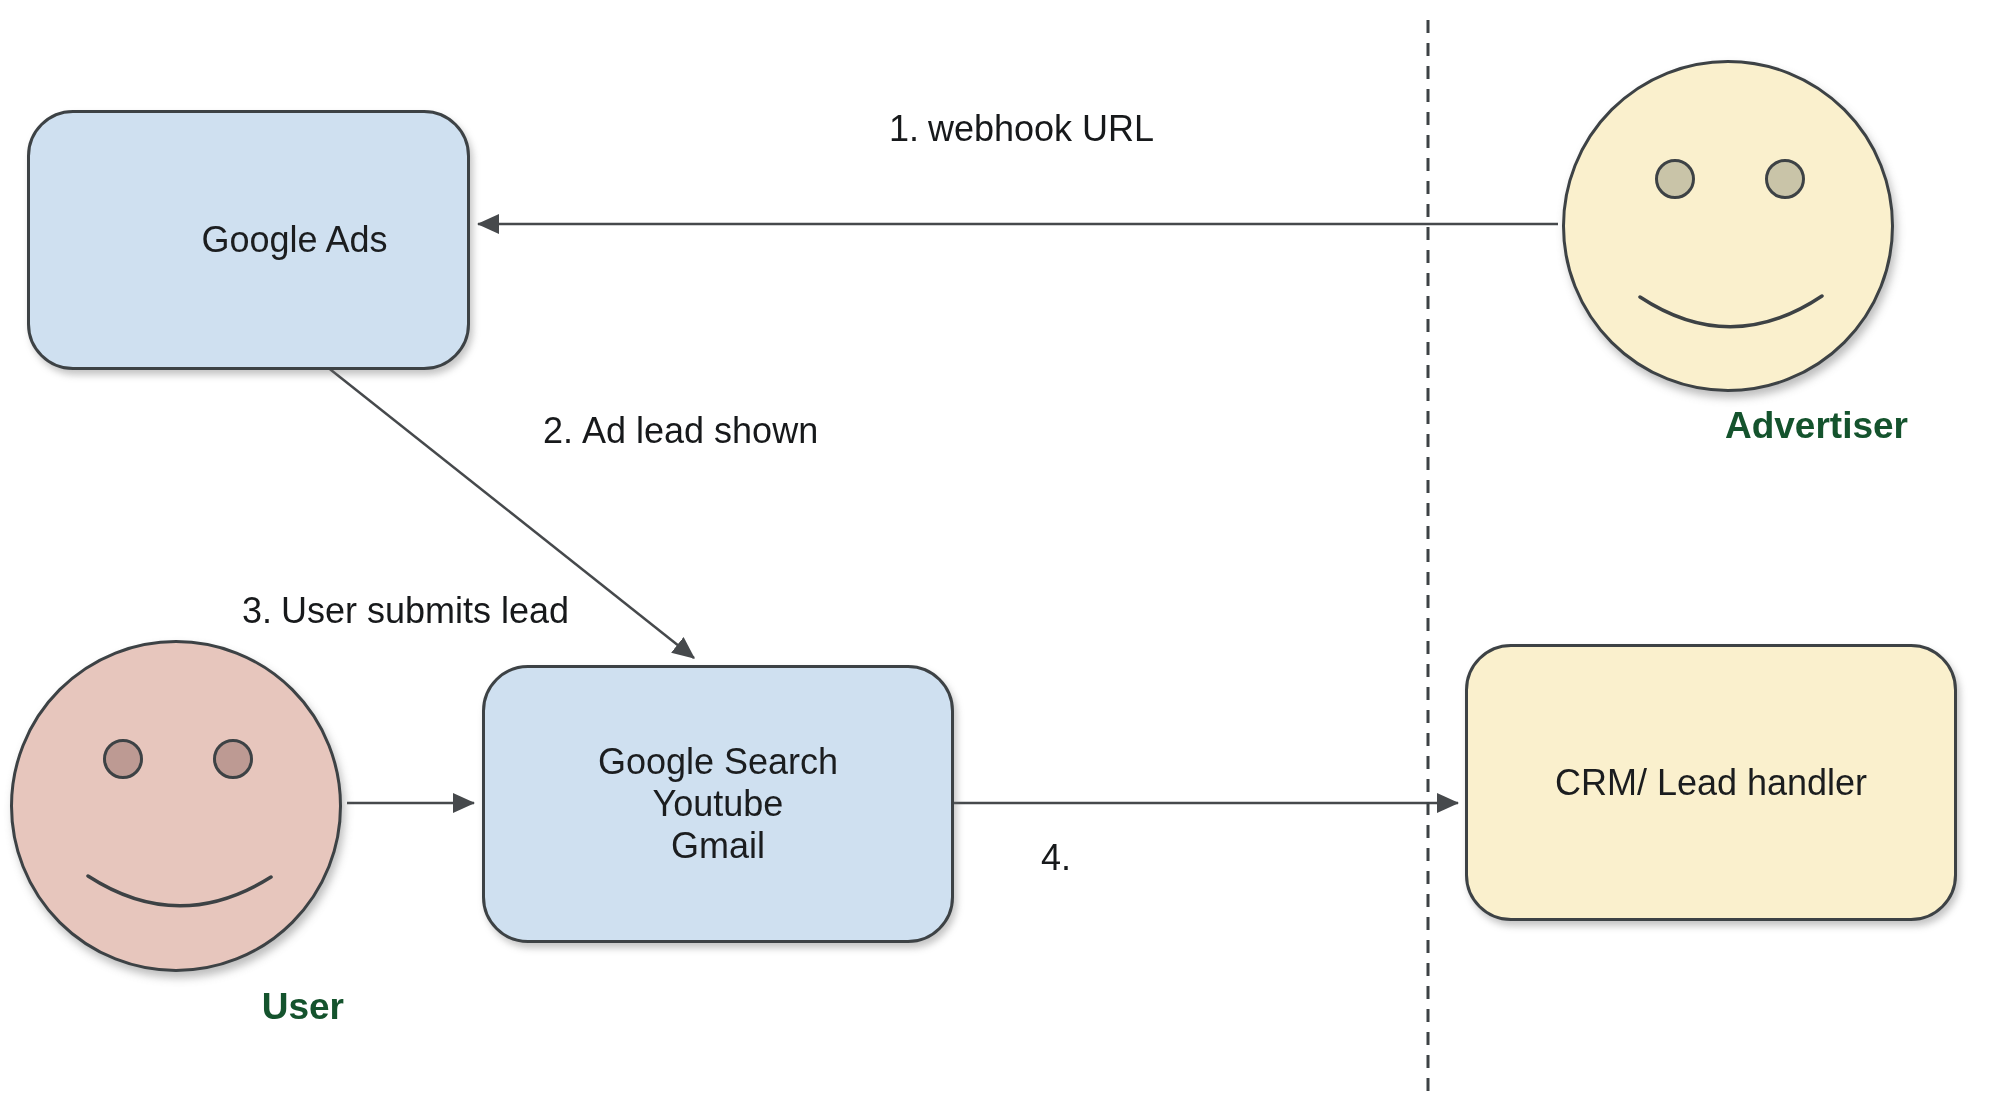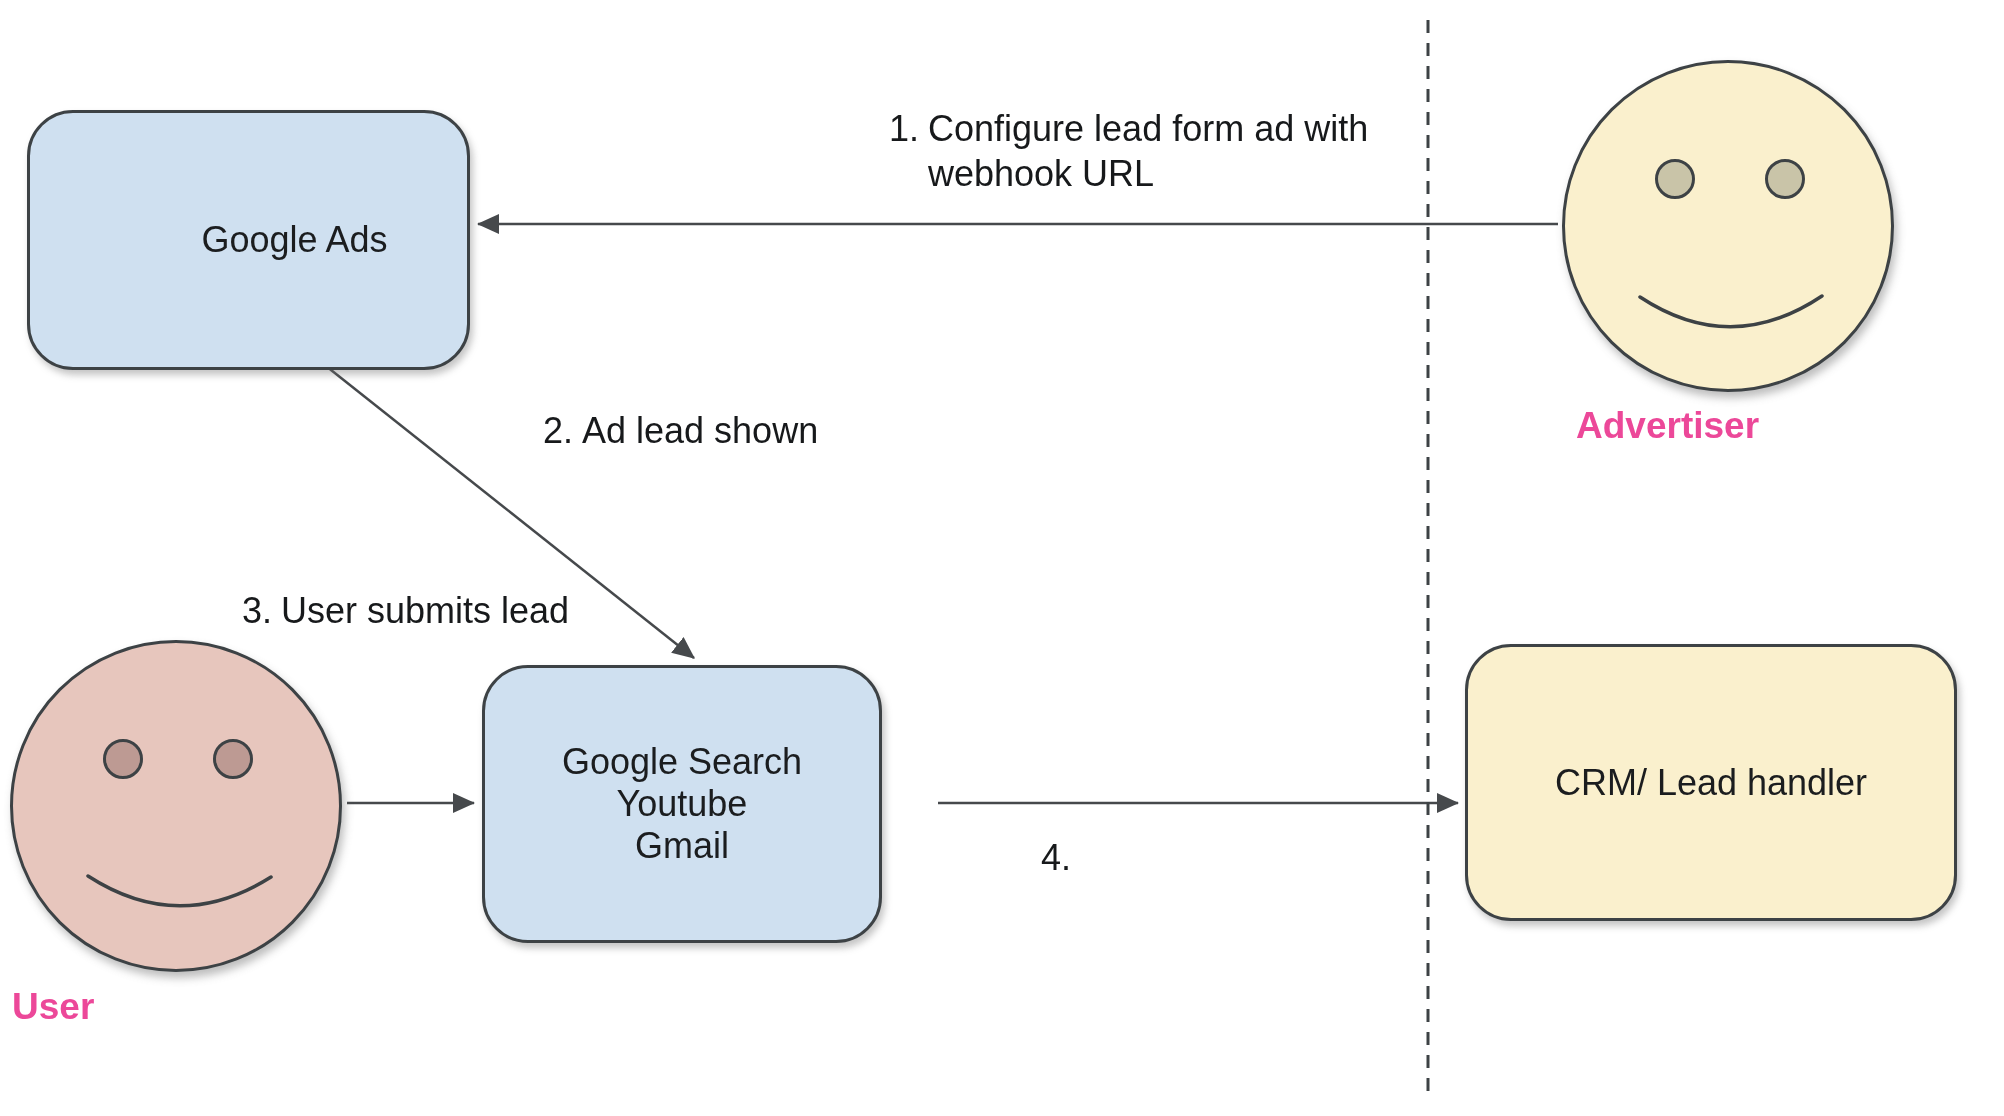--- a/index.html
+++ b/index.html
@@ -32,21 +32,21 @@
     border: 3px solid #3d4245;
     border-radius: 46px;
     font-size: 36px;
     box-shadow: 3px 5px 7px rgba(110,110,110,0.40);
   }
   .node.blue  { background: #cfe0f0; }
   .node.cream { background: #faf0cd; }
 
   #node-google-ads { left: 27px;  top: 110px; width: 443px; height: 260px; }
   #node-google-ads .node-label { transform: translateX(46px); }
-  #node-surfaces   { left: 482px; top: 665px; width: 400px; height: 278px; }
+  #node-surfaces   { left: 482px; top: 665px; width: 472px; height: 278px; }
   #node-surfaces .node-lines { text-align: center; line-height: 42px; }
   #node-crm        { left: 1465px; top: 644px; width: 492px; height: 277px; }
 
   
   .face {
     position: absolute;
     width: 332px; height: 332px;
     border-radius: 50%;
     border: 3px solid #3d4245;
     box-shadow: 3px 6px 8px rgba(110,110,110,0.45);
@@ -66,22 +66,22 @@
   #face-user .eye       { background: #bd9a93; }
 
   .smile { position: absolute; left: 0; top: 0; width: 326px; height: 326px; }
   .smile path { fill: none; stroke: #3d4245; stroke-width: 3.5; stroke-linecap: round; }
 
   .actor-label {
     position: absolute;
     width: 332px;
     font-size: 37px;
     font-weight: bold;
-    color: #ec4899;
-    text-align: left;
+    color: #14532d;
+    text-align: right;
   }
   #label-advertiser { left: 1576px; top: 405px; }
   #label-user       { left: 12px;   top: 986px; }
 
   
   .step {
     position: absolute;
     display: flex;
     font-size: 36px;
     line-height: 45px;
@@ -142,21 +142,20 @@
     <div class="eye right"></div>
     <svg class="smile" viewBox="0 0 326 326">
       <path d="M75 233 Q166 292 258 234"></path>
     </svg>
   </div>
   <div class="actor-label" id="label-user">User</div>
 
   <div class="step" id="step-1">
     <span class="num">1.</span>
     <span class="lines">
-      <span class="line">Configure lead form ad with</span>
       <span class="line">webhook URL</span>
     </span>
   </div>
 
   <div class="step" id="step-2">
     <span class="num">2.</span>
     <span class="lines">
       <span class="line">Ad lead shown</span>
     </span>
   </div>

